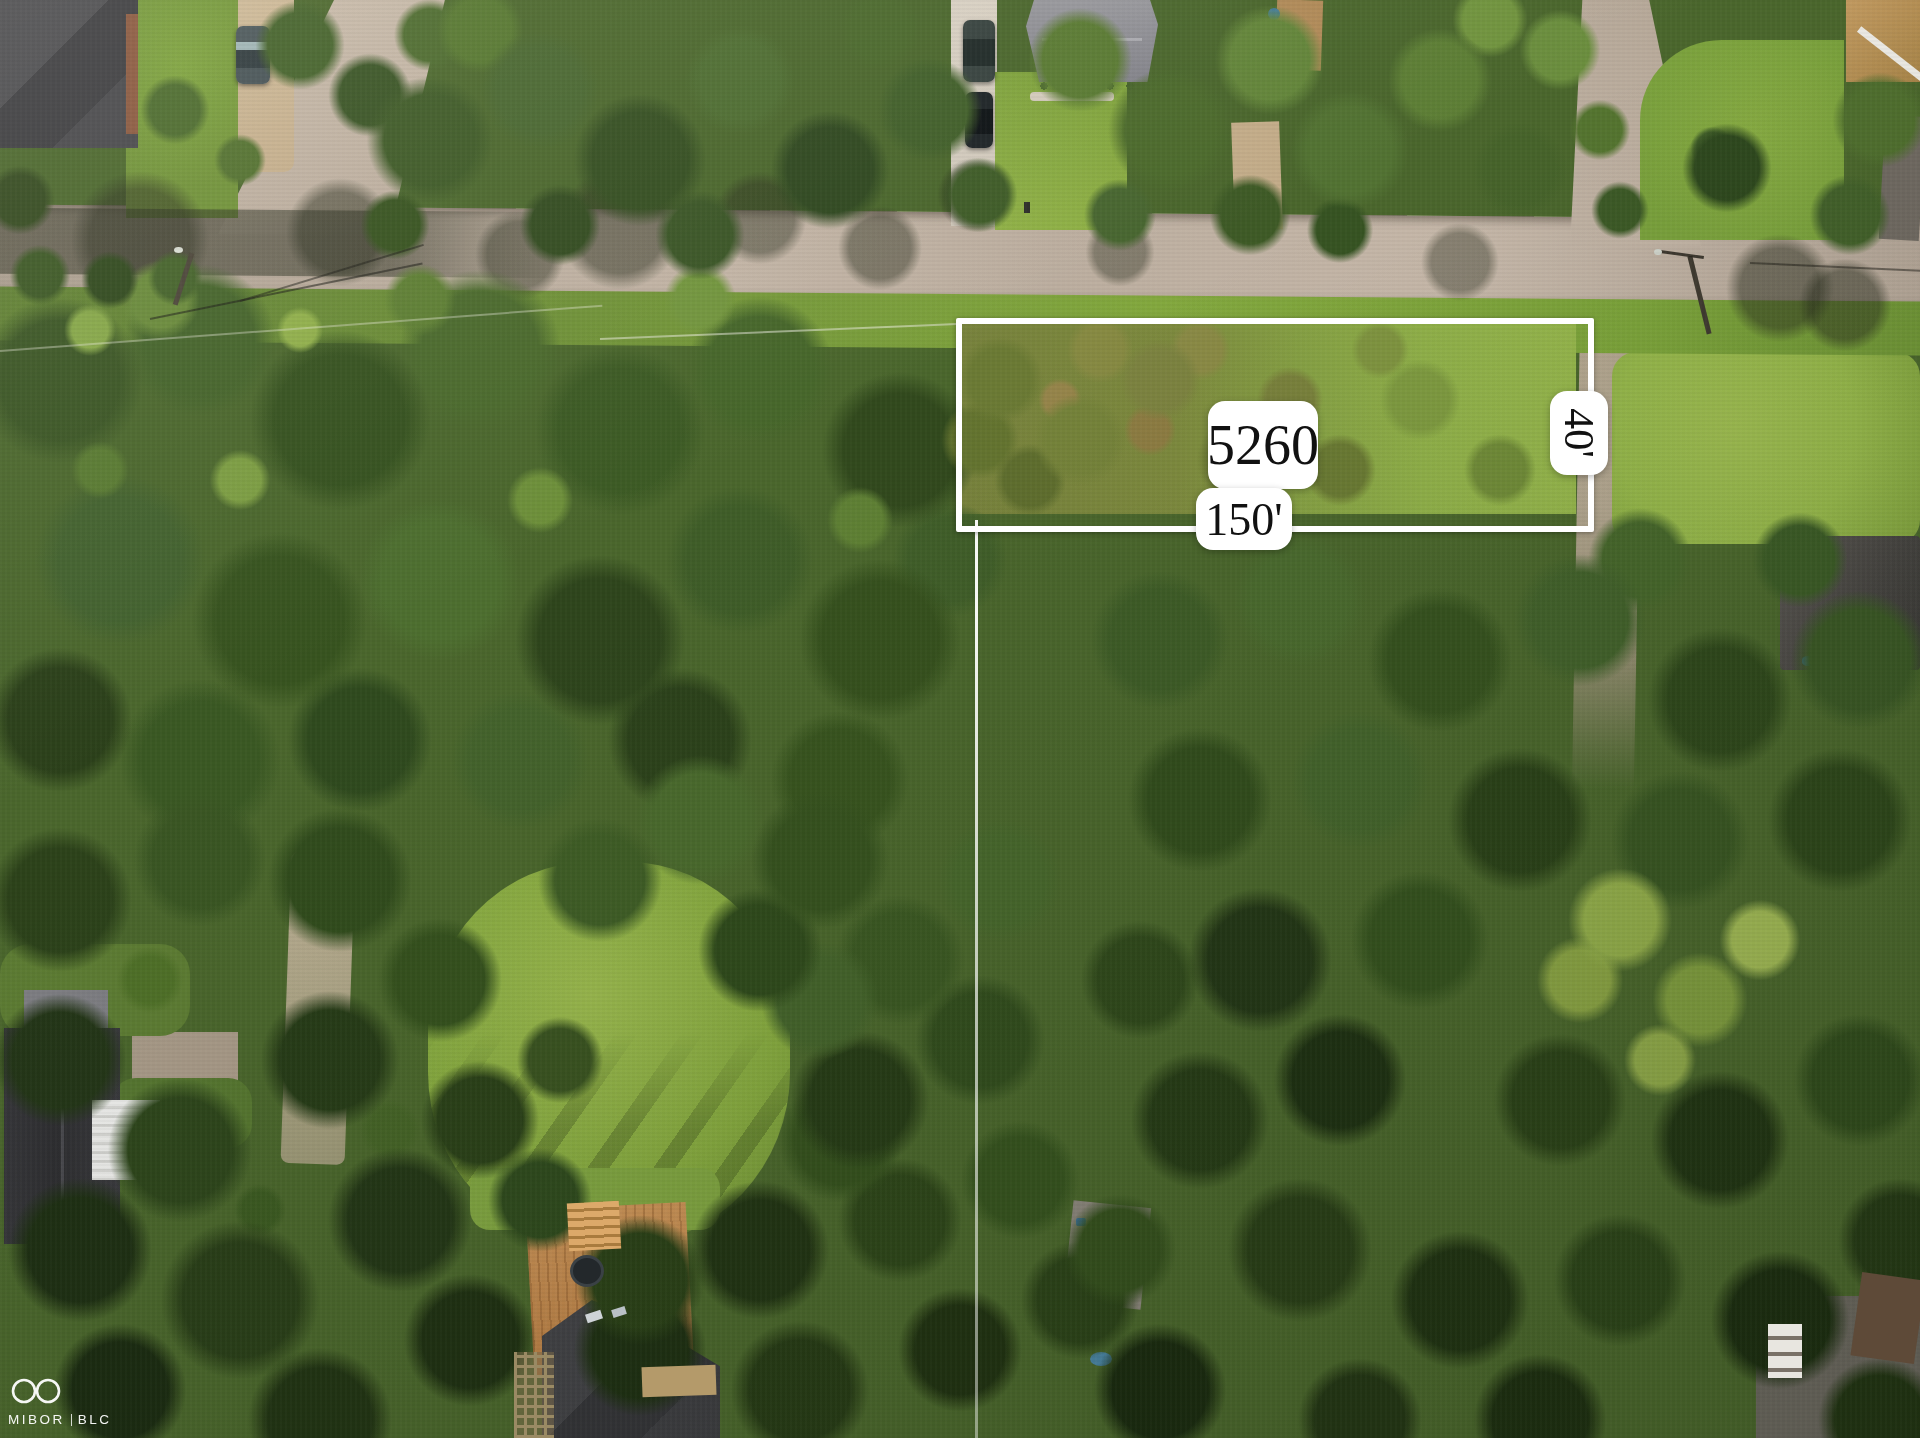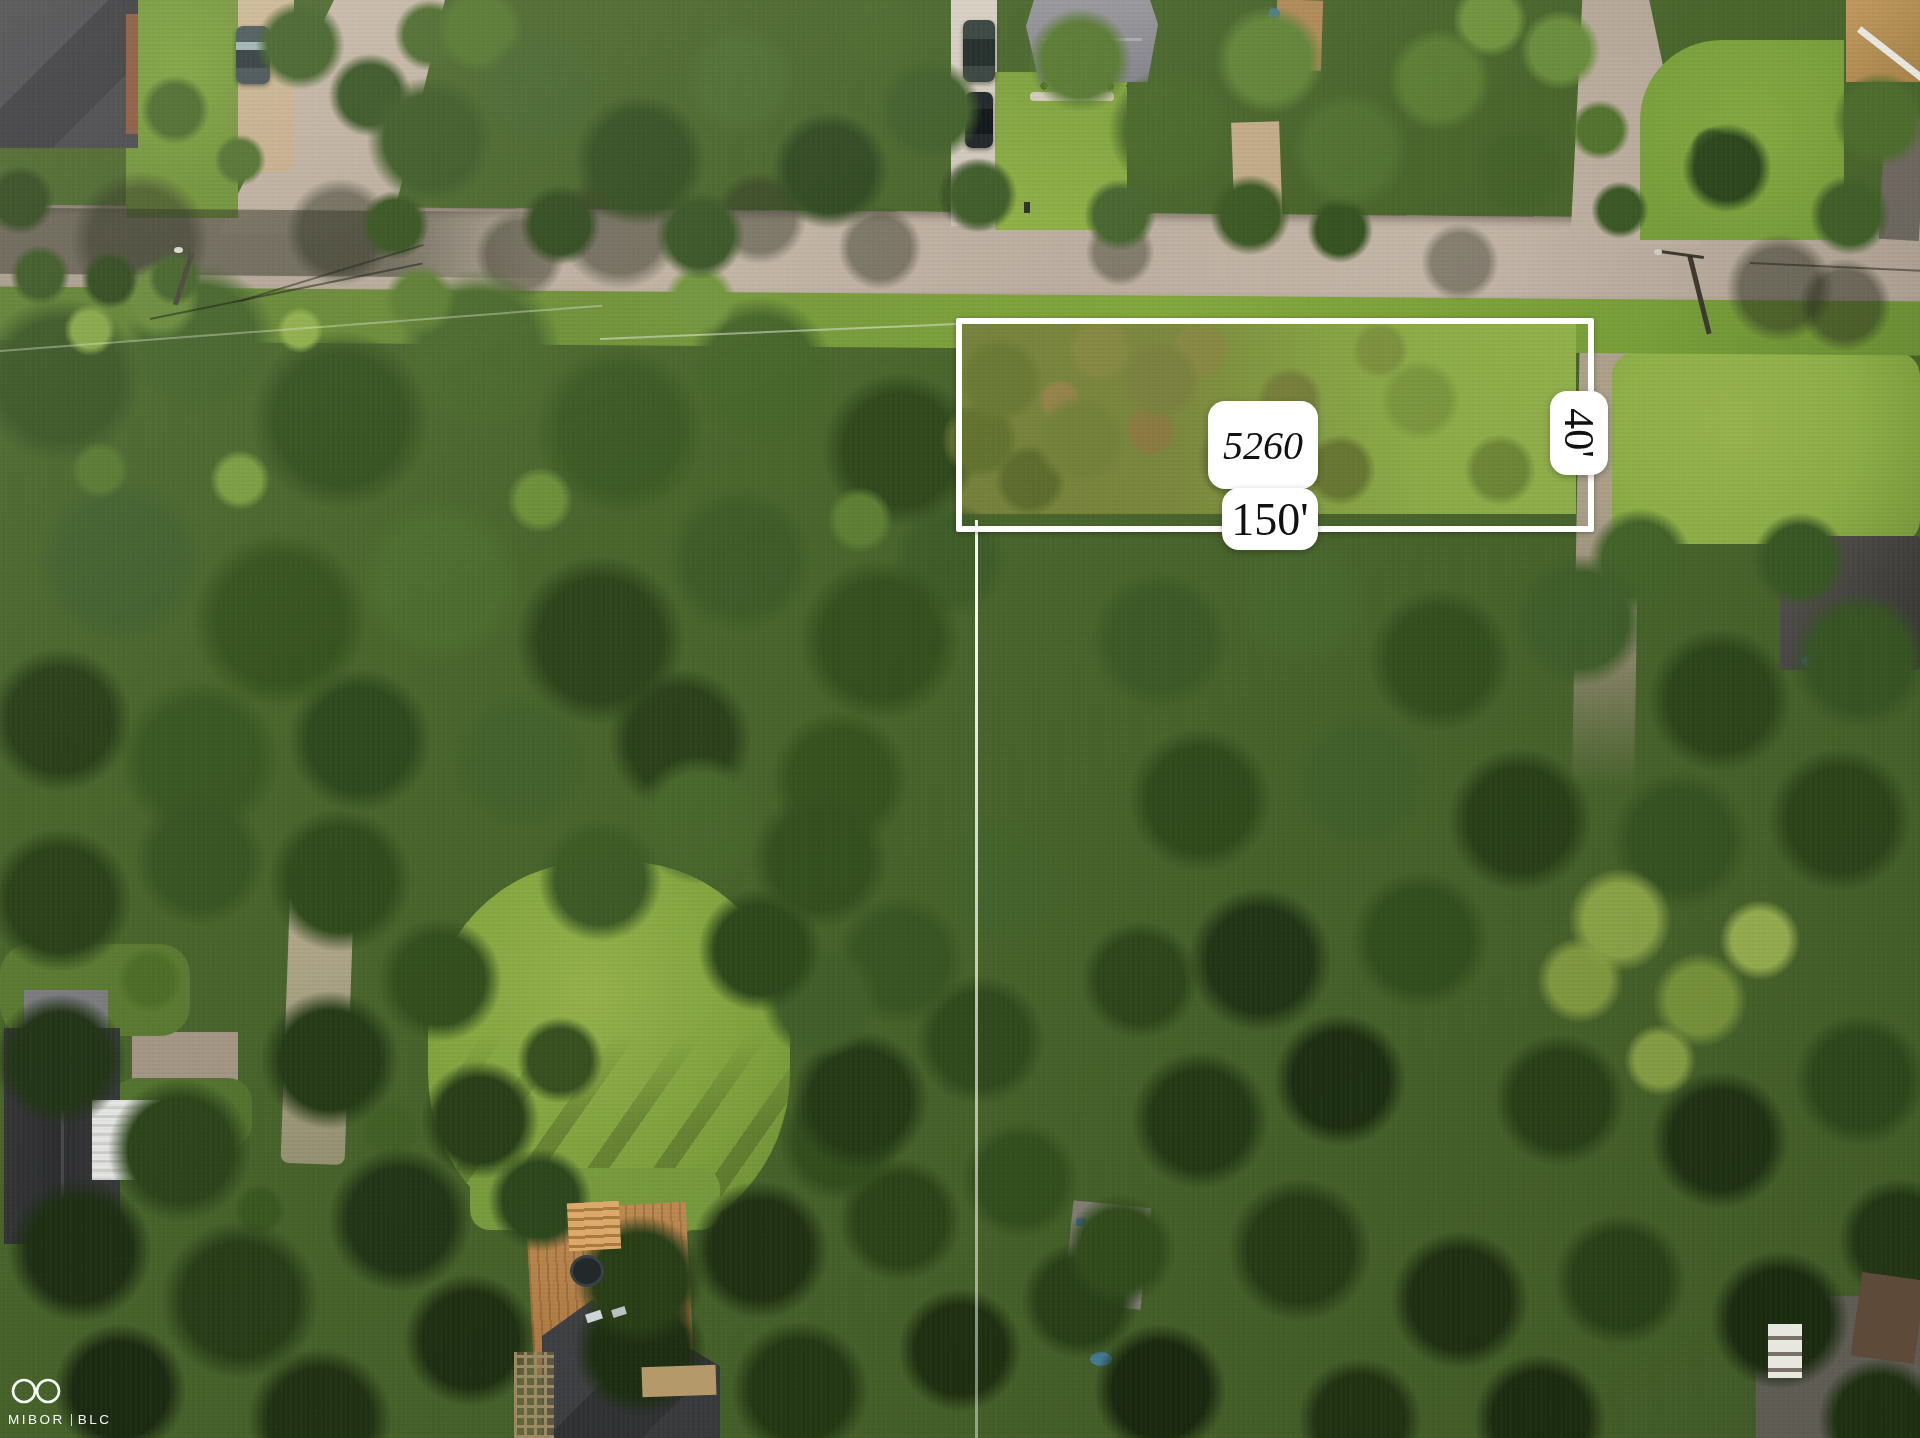--- a/index.html
+++ b/index.html
@@ -312,22 +312,22 @@
     repeating-linear-gradient(90deg,rgba(255,255,255,.02) 0 2px,rgba(255,255,255,0) 2px 5px);}
 
   
   #boundary-rect{left:956px;top:318px;width:626px;height:202px;border:6px solid #fff;
     border-radius:2px;box-shadow:0 1px 5px rgba(0,0,0,.35);z-index:20;}
   #extension-line{left:975px;top:520px;width:3px;height:918px;z-index:19;
     background:linear-gradient(180deg,rgba(255,255,255,.95) 0 10%,rgba(255,255,255,.7) 45%,rgba(255,255,255,.42) 100%);}
   .dim-label{position:absolute;z-index:21;background:#fff;border-radius:17px;
     box-shadow:0 2px 7px rgba(0,0,0,.28);display:flex;align-items:center;justify-content:center;
     font-family:"Liberation Serif","DejaVu Serif",serif;color:#111;}
-  #label-lot{left:1208px;top:401px;width:110px;height:88px;font-size:40px;font-style:italic;}
-  #label-frontage{left:1222px;top:488px;width:96px;height:62px;font-size:46px;}
+  #label-lot{left:1208px;top:401px;width:110px;height:88px;font-size:56px;}
+  #label-frontage{left:1196px;top:488px;width:96px;height:62px;font-size:46px;}
   #label-depth{left:1550px;top:391px;width:58px;height:84px;font-size:42px;}
   #label-depth span{transform:rotate(90deg);display:block;}
 
   
   #watermark{left:8px;top:1376px;z-index:22;color:rgba(255,255,255,.95);}
   #watermark .wm-text{display:flex;align-items:center;margin-top:2px;
     font-size:13.5px;letter-spacing:2.5px;font-family:"Liberation Sans",sans-serif;}
   #watermark .wm-sep{width:1px;height:12px;background:rgba(255,255,255,.8);margin:0 6px;}
 </style>
 </head>

